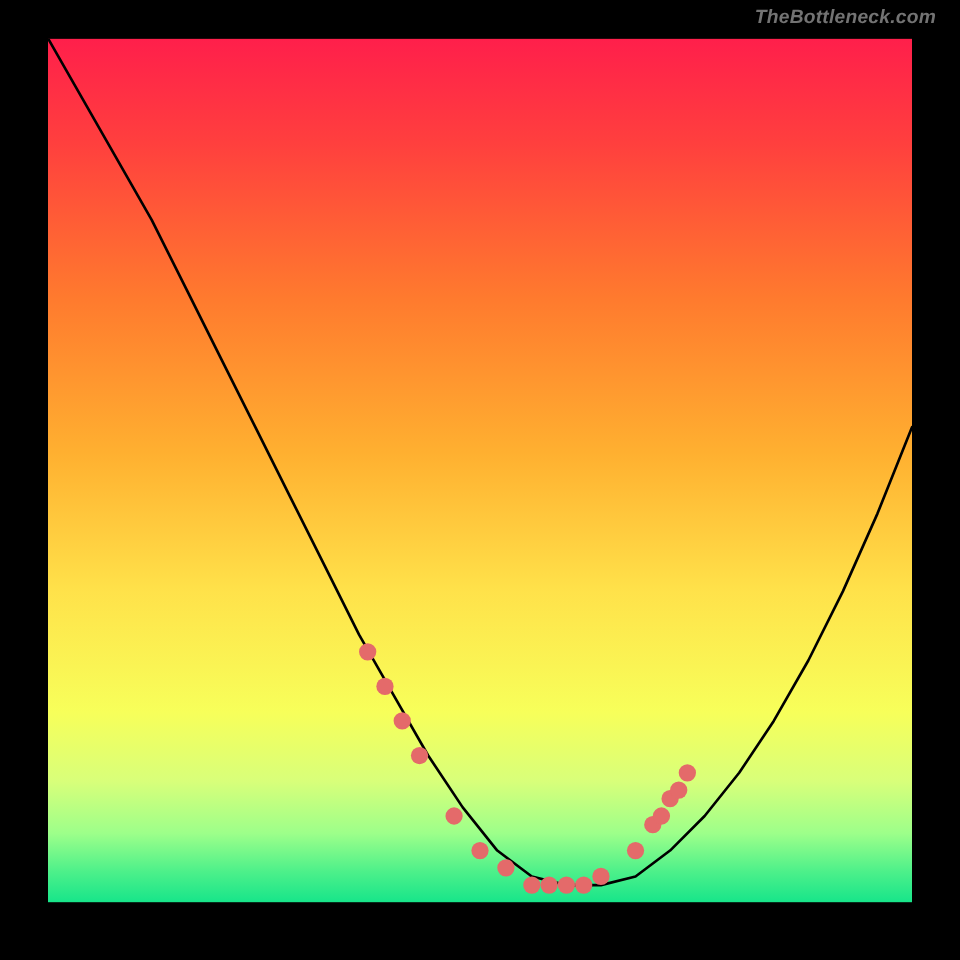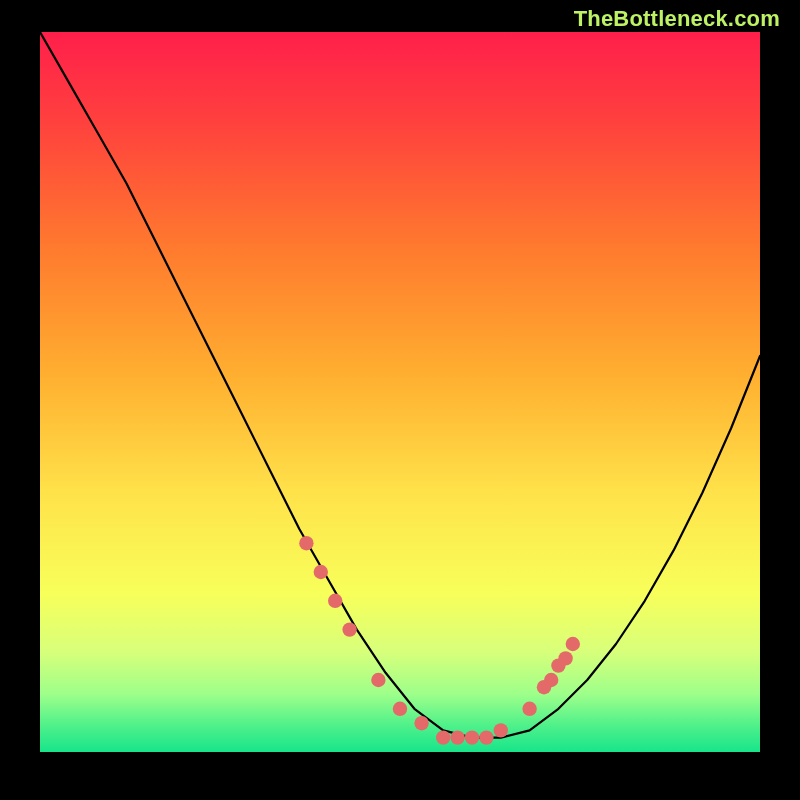--- a/index.html
+++ b/index.html
@@ -8,25 +8,26 @@
     height: 800px;
     background: #000;
     position: relative;
     overflow: hidden;
     font-family: Arial, Helvetica, sans-serif;
   }
   .watermark {
     position: absolute;
     top: 6px;
     right: 20px;
-    color: #bef264;
-    font-size: 22px;
+    color: #737373;
+    font-size: 16px;
     font-weight: 600;
     letter-spacing: 0.2px;
     z-index: 10;
+    font-style: italic;
   }
   .plot {
     position: absolute;
     left: 40px;
     top: 32px;
     width: 720px;
     height: 726px;
     overflow: hidden;
   }
   .gradient {

